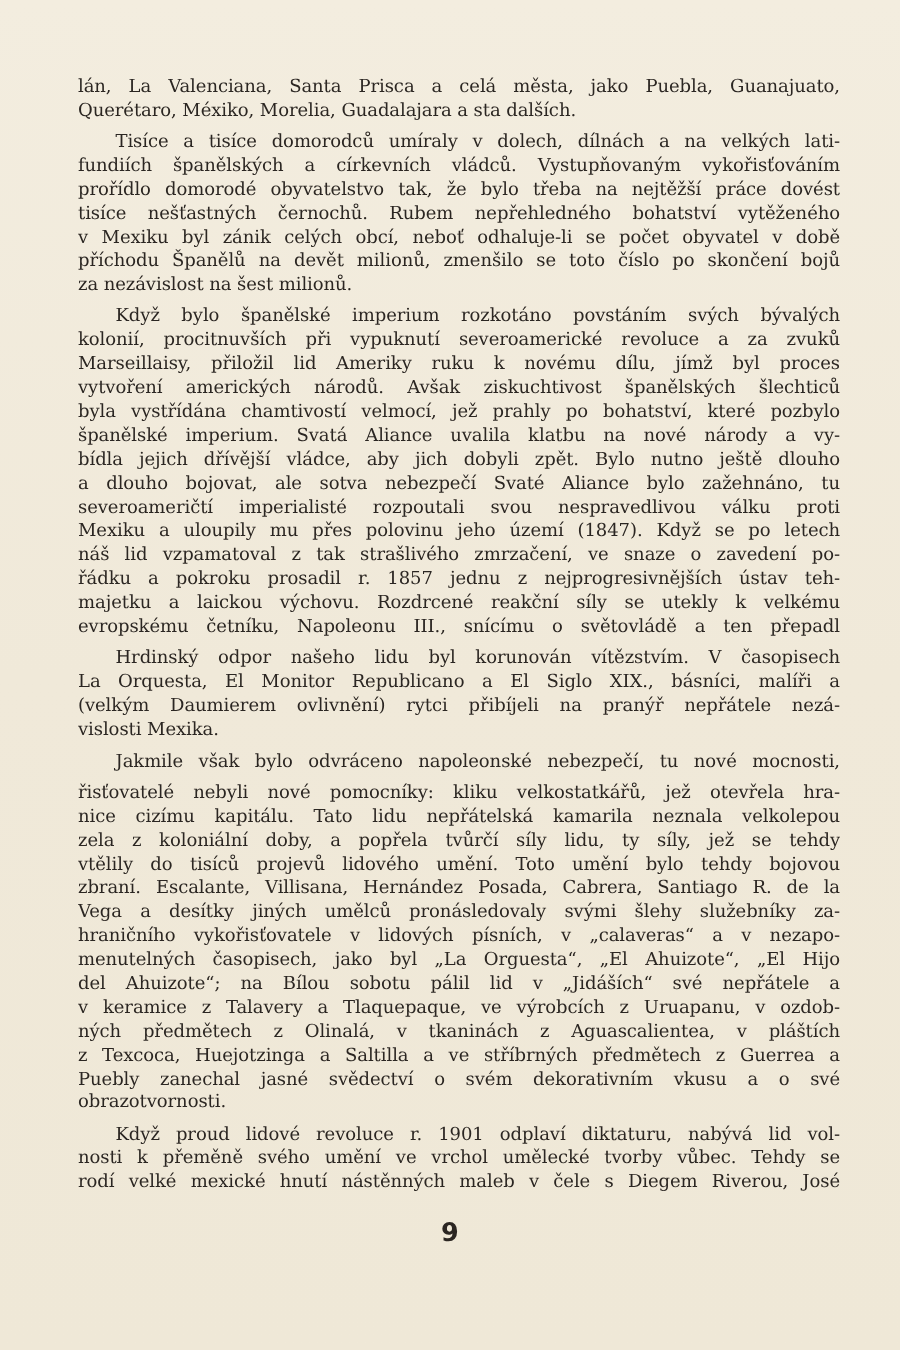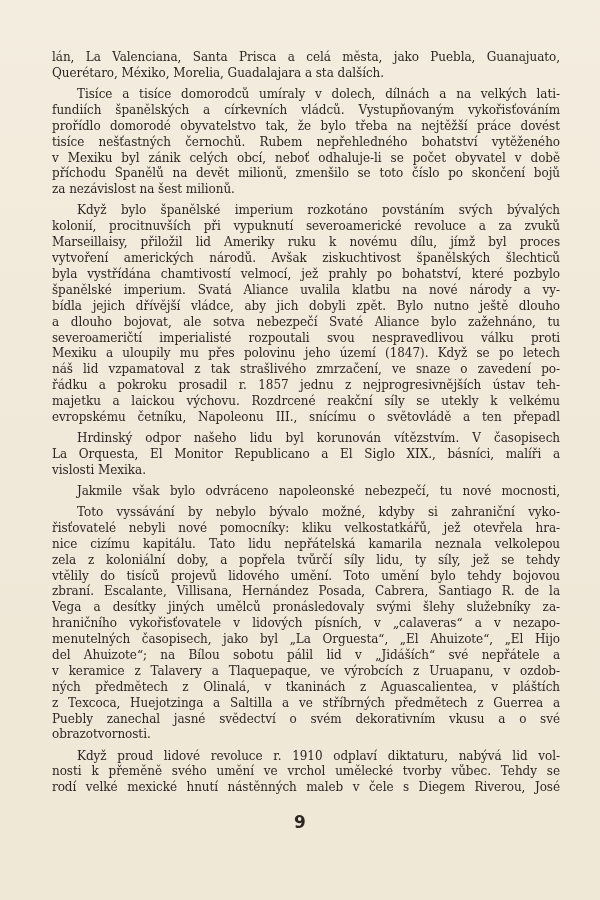--- a/index.html
+++ b/index.html
@@ -89,42 +89,42 @@
         <span class="line">severoameričtí imperialisté rozpoutali svou nespravedlivou válku proti</span>
         <span class="line">Mexiku a uloupily mu přes polovinu jeho území (1847). Když se po letech</span>
         <span class="line">náš lid vzpamatoval z tak strašlivého zmrzačení, ve snaze o zavedení po-</span>
         <span class="line">řádku a pokroku prosadil r. 1857 jednu z nejprogresivnějších ústav teh-</span>
         <span class="line">majetku a laickou výchovu. Rozdrcené reakční síly se utekly k velkému</span>
         <span class="line">evropskému četníku, Napoleonu III., snícímu o světovládě a ten přepadl</span>
       </div>
       <div class="para">
         <span class="line indent">Hrdinský odpor našeho lidu byl korunován vítězstvím. V časopisech</span>
         <span class="line">La Orquesta, El Monitor Republicano a El Siglo XIX., básníci, malíři a</span>
+        <span class="line">(velkým Daumierem ovlivnění) rytci přibíjeli na pranýř nepřátele nezá-</span>
         <span class="line last">vislosti Mexika.</span>
       </div>
       <div class="para">
         <span class="line indent">Jakmile však bylo odvráceno napoleonské nebezpečí, tu nové mocnosti,</span>
       </div>
       <div class="para">
-        <span class="line indent">Toto vyssávání by nebylo bývalo možné, kdyby si zahraniční vyko-</span>
         <span class="line">řisťovatelé nebyli nové pomocníky: kliku velkostatkářů, jež otevřela hra-</span>
         <span class="line">nice cizímu kapitálu. Tato lidu nepřátelská kamarila neznala velkolepou</span>
         <span class="line">zela z koloniální doby, a popřela tvůrčí síly lidu, ty síly, jež se tehdy</span>
         <span class="line">vtělily do tisíců projevů lidového umění. Toto umění bylo tehdy bojovou</span>
         <span class="line">zbraní. Escalante, Villisana, Hernández Posada, Cabrera, Santiago R. de la</span>
         <span class="line">Vega a desítky jiných umělců pronásledovaly svými šlehy služebníky za-</span>
         <span class="line">hraničního vykořisťovatele v lidových písních, v „calaveras“ a v nezapo-</span>
         <span class="line">menutelných časopisech, jako byl „La Orguesta“, „El Ahuizote“, „El Hijo</span>
         <span class="line">del Ahuizote“; na Bílou sobotu pálil lid v „Jidáších“ své nepřátele a</span>
         <span class="line">v keramice z Talavery a Tlaquepaque, ve výrobcích z Uruapanu, v ozdob-</span>
         <span class="line">ných předmětech z Olinalá, v tkaninách z Aguascalientea, v pláštích</span>
         <span class="line">z Texcoca, Huejotzinga a Saltilla a ve stříbrných předmětech z Guerrea a</span>
         <span class="line">Puebly zanechal jasné svědectví o svém dekorativním vkusu a o své</span>
         <span class="line last">obrazotvornosti.</span>
       </div>
       <div class="para">
-        <span class="line indent">Když proud lidové revoluce r. 1910 odplaví diktaturu, nabývá lid vol-</span>
+        <span class="line indent">Když proud lidové revoluce r. 1901 odplaví diktaturu, nabývá lid vol-</span>
         <span class="line">nosti k přeměně svého umění ve vrchol umělecké tvorby vůbec. Tehdy se</span>
         <span class="line">rodí velké mexické hnutí nástěnných maleb v čele s Diegem Riverou, José</span>
       </div>
     </div>
   <div class="page-number">9</div>
 </div>
 
 </body></html>

